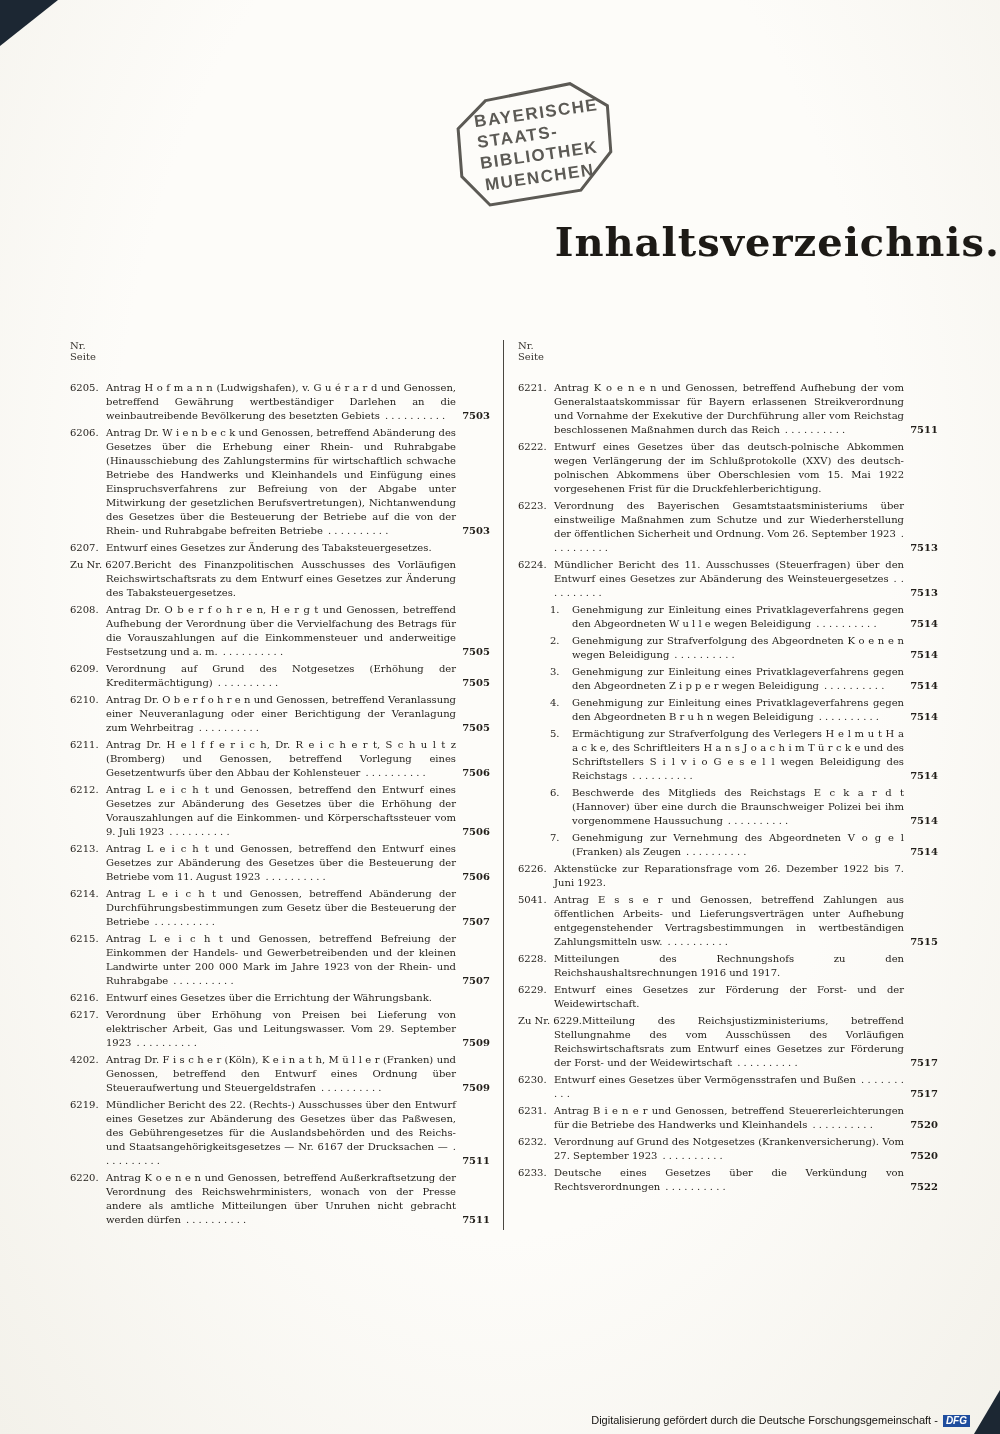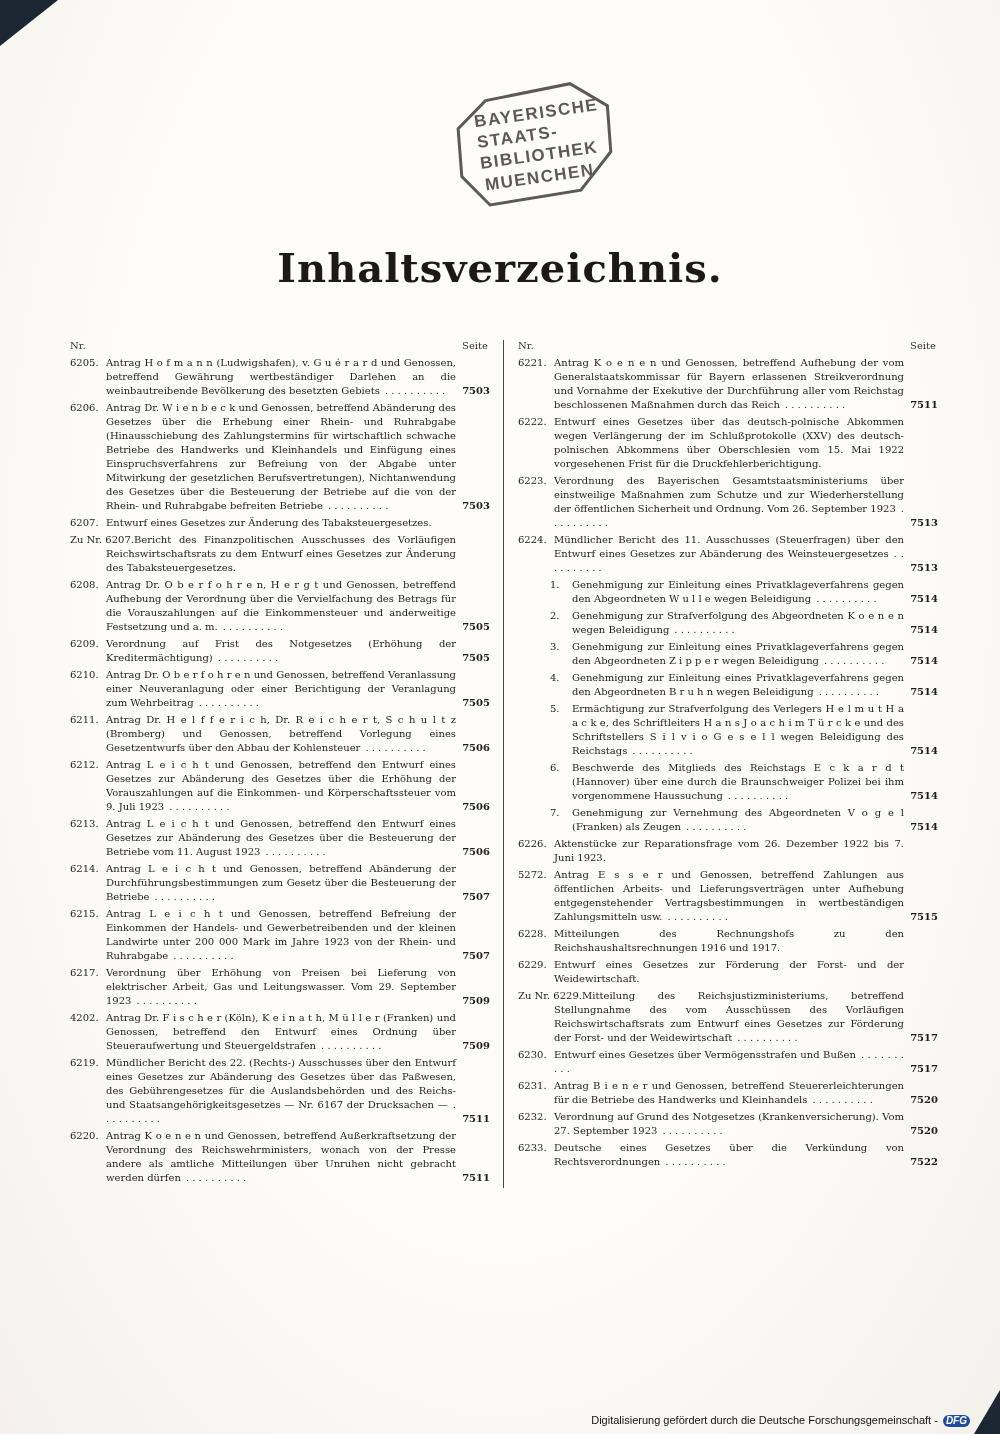--- a/index.html
+++ b/index.html
@@ -30,24 +30,24 @@
   }
   
   .stamp {
     position: absolute; top: 86px; left: 452px;
     transform: rotate(-8deg);
     opacity: 0.88;
   }
   .stamp svg { display: block; }
   
   .title {
-    position: absolute; top: 244px; left: 0;
+    position: absolute; top: 218px; left: 0;
     width: 100%;
     margin: 0;
-    text-align: center;
+    text-align: right;
     font-size: 40px;
     font-weight: bold;
     letter-spacing: 1px;
     color: #1d1a16;
   }
   
   .toc {
     position: absolute; top: 340px; left: 70px;
     display: flex;
   }
@@ -55,22 +55,23 @@
   .col-right {
     border-left: 1px solid #4a4741;
     padding-left: 14px;
     margin-left: 13px;
   }
   .col-head {
     display: flex;
     justify-content: space-between;
     font-size: 10px;
     color: #3a3631;
-    margin-bottom: 5px;
+    margin-bottom: 19px;
     padding-right: 2px;
+    flex-direction: column;
   }
   .entry {
     position: relative;
     padding-left: 36px;
     padding-right: 34px;
     text-indent: -36px;
     text-align: justify;
     font-size: 10px;
     line-height: 14px;
     margin-bottom: 3px;
@@ -105,21 +106,20 @@
   }
   .footer .dfg {
     display: inline-block;
     margin-left: 5px;
     padding: 0 3px 1px 3px;
     background: #1f4d9e;
     color: #ffffff;
     font-weight: bold;
     font-style: italic;
     font-size: 10px;
-    border-radius: 6px;
   }
 </style>
 </head>
 <body>
 
 <div class="page">
 
   <div class="corner-tl"></div>
   <div class="corner-br"></div>
 
@@ -142,27 +142,28 @@
       <div class="col-head">
         <span>Nr.</span>
         <span>Seite</span>
       </div>
       <div class="entries" id="entries-left">
           <div class="entry"><span class="nr">6205.</span><span class="txt">Antrag H o f m a n n (Ludwigshafen), v. G u é r a r d und Genossen, betreffend Gewährung wertbeständiger Darlehen an die weinbautreibende Bevölkerung des besetzten Gebiets</span><span class="dots"> . . . . . . . . . .</span><span class="pg">7503</span></div>
           <div class="entry"><span class="nr">6206.</span><span class="txt">Antrag Dr. W i e n b e c k und Genossen, betreffend Abänderung des Gesetzes über die Erhebung einer Rhein- und Ruhrabgabe (Hinausschiebung des Zahlungstermins für wirtschaftlich schwache Betriebe des Handwerks und Kleinhandels und Einfügung eines Einspruchsverfahrens zur Befreiung von der Abgabe unter Mitwirkung der gesetzlichen Berufsvertretungen), Nichtanwendung des Gesetzes über die Besteuerung der Betriebe auf die von der Rhein- und Ruhrabgabe befreiten Betriebe</span><span class="dots"> . . . . . . . . . .</span><span class="pg">7503</span></div>
           <div class="entry"><span class="nr">6207.</span><span class="txt">Entwurf eines Gesetzes zur Änderung des Tabaksteuergesetzes.</span></div>
           <div class="entry"><span class="nr">Zu Nr. 6207.</span><span class="txt">Bericht des Finanzpolitischen Ausschusses des Vorläufigen Reichswirtschaftsrats zu dem Entwurf eines Gesetzes zur Änderung des Tabaksteuergesetzes.</span></div>
           <div class="entry"><span class="nr">6208.</span><span class="txt">Antrag Dr. O b e r f o h r e n, H e r g t und Genossen, betreffend Aufhebung der Verordnung über die Vervielfachung des Betrags für die Vorauszahlungen auf die Einkommensteuer und anderweitige Festsetzung und a. m.</span><span class="dots"> . . . . . . . . . .</span><span class="pg">7505</span></div>
-          <div class="entry"><span class="nr">6209.</span><span class="txt">Verordnung auf Frist des Notgesetzes (Erhöhung der Kreditermächtigung)</span><span class="dots"> . . . . . . . . . .</span><span class="pg">7505</span></div>
+          <div class="entry"><span class="nr">6209.</span><span class="txt">Verordnung auf Grund des Notgesetzes (Erhöhung der Kreditermächtigung)</span><span class="dots"> . . . . . . . . . .</span><span class="pg">7505</span></div>
           <div class="entry"><span class="nr">6210.</span><span class="txt">Antrag Dr. O b e r f o h r e n und Genossen, betreffend Veranlassung einer Neuveranlagung oder einer Berichtigung der Veranlagung zum Wehrbeitrag</span><span class="dots"> . . . . . . . . . .</span><span class="pg">7505</span></div>
           <div class="entry"><span class="nr">6211.</span><span class="txt">Antrag Dr. H e l f f e r i c h, Dr. R e i c h e r t, S c h u l t z (Bromberg) und Genossen, betreffend Vorlegung eines Gesetzentwurfs über den Abbau der Kohlensteuer</span><span class="dots"> . . . . . . . . . .</span><span class="pg">7506</span></div>
           <div class="entry"><span class="nr">6212.</span><span class="txt">Antrag L e i c h t und Genossen, betreffend den Entwurf eines Gesetzes zur Abänderung des Gesetzes über die Erhöhung der Vorauszahlungen auf die Einkommen- und Körperschaftssteuer vom 9. Juli 1923</span><span class="dots"> . . . . . . . . . .</span><span class="pg">7506</span></div>
           <div class="entry"><span class="nr">6213.</span><span class="txt">Antrag L e i c h t und Genossen, betreffend den Entwurf eines Gesetzes zur Abänderung des Gesetzes über die Besteuerung der Betriebe vom 11. August 1923</span><span class="dots"> . . . . . . . . . .</span><span class="pg">7506</span></div>
           <div class="entry"><span class="nr">6214.</span><span class="txt">Antrag L e i c h t und Genossen, betreffend Abänderung der Durchführungsbestimmungen zum Gesetz über die Besteuerung der Betriebe</span><span class="dots"> . . . . . . . . . .</span><span class="pg">7507</span></div>
           <div class="entry"><span class="nr">6215.</span><span class="txt">Antrag L e i c h t und Genossen, betreffend Befreiung der Einkommen der Handels- und Gewerbetreibenden und der kleinen Landwirte unter 200 000 Mark im Jahre 1923 von der Rhein- und Ruhrabgabe</span><span class="dots"> . . . . . . . . . .</span><span class="pg">7507</span></div>
+          <div class="entry"><span class="nr">6216.</span><span class="txt">Entwurf eines Gesetzes über die Errichtung der Währungsbank.</span></div>
           <div class="entry"><span class="nr">6217.</span><span class="txt">Verordnung über Erhöhung von Preisen bei Lieferung von elektrischer Arbeit, Gas und Leitungswasser. Vom 29. September 1923</span><span class="dots"> . . . . . . . . . .</span><span class="pg">7509</span></div>
           <div class="entry"><span class="nr">4202.</span><span class="txt">Antrag Dr. F i s c h e r (Köln), K e i n a t h, M ü l l e r (Franken) und Genossen, betreffend den Entwurf eines Ordnung über Steueraufwertung und Steuergeldstrafen</span><span class="dots"> . . . . . . . . . .</span><span class="pg">7509</span></div>
           <div class="entry"><span class="nr">6219.</span><span class="txt">Mündlicher Bericht des 22. (Rechts-) Ausschusses über den Entwurf eines Gesetzes zur Abänderung des Gesetzes über das Paßwesen, des Gebührengesetzes für die Auslandsbehörden und des Reichs- und Staatsangehörigkeitsgesetzes — Nr. 6167 der Drucksachen —</span><span class="dots"> . . . . . . . . . .</span><span class="pg">7511</span></div>
           <div class="entry"><span class="nr">6220.</span><span class="txt">Antrag K o e n e n und Genossen, betreffend Außerkraftsetzung der Verordnung des Reichswehrministers, wonach von der Presse andere als amtliche Mitteilungen über Unruhen nicht gebracht werden dürfen</span><span class="dots"> . . . . . . . . . .</span><span class="pg">7511</span></div>
         </div>
     </div>
     <div class="col col-right">
       <div class="col-head">
         <span>Nr.</span>
         <span>Seite</span>
@@ -173,21 +174,21 @@
           <div class="entry"><span class="nr">6223.</span><span class="txt">Verordnung des Bayerischen Gesamtstaatsministeriums über einstweilige Maßnahmen zum Schutze und zur Wiederherstellung der öffentlichen Sicherheit und Ordnung. Vom 26. September 1923</span><span class="dots"> . . . . . . . . . .</span><span class="pg">7513</span></div>
           <div class="entry"><span class="nr">6224.</span><span class="txt">Mündlicher Bericht des 11. Ausschusses (Steuerfragen) über den Entwurf eines Gesetzes zur Abänderung des Weinsteuergesetzes</span><span class="dots"> . . . . . . . . . .</span><span class="pg">7513</span></div>
           <div class="entry sub"><span class="nr">1.</span><span class="txt">Genehmigung zur Einleitung eines Privatklageverfahrens gegen den Abgeordneten W u l l e wegen Beleidigung</span><span class="dots"> . . . . . . . . . .</span><span class="pg">7514</span></div>
           <div class="entry sub"><span class="nr">2.</span><span class="txt">Genehmigung zur Strafverfolgung des Abgeordneten K o e n e n wegen Beleidigung</span><span class="dots"> . . . . . . . . . .</span><span class="pg">7514</span></div>
           <div class="entry sub"><span class="nr">3.</span><span class="txt">Genehmigung zur Einleitung eines Privatklageverfahrens gegen den Abgeordneten Z i p p e r wegen Beleidigung</span><span class="dots"> . . . . . . . . . .</span><span class="pg">7514</span></div>
           <div class="entry sub"><span class="nr">4.</span><span class="txt">Genehmigung zur Einleitung eines Privatklageverfahrens gegen den Abgeordneten B r u h n wegen Beleidigung</span><span class="dots"> . . . . . . . . . .</span><span class="pg">7514</span></div>
           <div class="entry sub"><span class="nr">5.</span><span class="txt">Ermächtigung zur Strafverfolgung des Verlegers H e l m u t  H a a c k e, des Schriftleiters H a n s  J o a c h i m  T ü r c k e und des Schriftstellers S i l v i o  G e s e l l wegen Beleidigung des Reichstags</span><span class="dots"> . . . . . . . . . .</span><span class="pg">7514</span></div>
           <div class="entry sub"><span class="nr">6.</span><span class="txt">Beschwerde des Mitglieds des Reichstags E c k a r d t (Hannover) über eine durch die Braunschweiger Polizei bei ihm vorgenommene Haussuchung</span><span class="dots"> . . . . . . . . . .</span><span class="pg">7514</span></div>
           <div class="entry sub"><span class="nr">7.</span><span class="txt">Genehmigung zur Vernehmung des Abgeordneten V o g e l (Franken) als Zeugen</span><span class="dots"> . . . . . . . . . .</span><span class="pg">7514</span></div>
           <div class="entry"><span class="nr">6226.</span><span class="txt">Aktenstücke zur Reparationsfrage vom 26. Dezember 1922 bis 7. Juni 1923.</span></div>
-          <div class="entry"><span class="nr">5272.</span><span class="txt">Antrag E s s e r und Genossen, betreffend Zahlungen aus öffentlichen Arbeits- und Lieferungsverträgen unter Aufhebung entgegenstehender Vertragsbestimmungen in wertbeständigen Zahlungsmitteln usw.</span><span class="dots"> . . . . . . . . . .</span><span class="pg">7515</span></div>
+          <div class="entry"><span class="nr">5041.</span><span class="txt">Antrag E s s e r und Genossen, betreffend Zahlungen aus öffentlichen Arbeits- und Lieferungsverträgen unter Aufhebung entgegenstehender Vertragsbestimmungen in wertbeständigen Zahlungsmitteln usw.</span><span class="dots"> . . . . . . . . . .</span><span class="pg">7515</span></div>
           <div class="entry"><span class="nr">6228.</span><span class="txt">Mitteilungen des Rechnungshofs zu den Reichshaushaltsrechnungen 1916 und 1917.</span></div>
           <div class="entry"><span class="nr">6229.</span><span class="txt">Entwurf eines Gesetzes zur Förderung der Forst- und der Weidewirtschaft.</span></div>
           <div class="entry"><span class="nr">Zu Nr. 6229.</span><span class="txt">Mitteilung des Reichsjustizministeriums, betreffend Stellungnahme des vom Ausschüssen des Vorläufigen Reichswirtschaftsrats zum Entwurf eines Gesetzes zur Förderung der Forst- und der Weidewirtschaft</span><span class="dots"> . . . . . . . . . .</span><span class="pg">7517</span></div>
           <div class="entry"><span class="nr">6230.</span><span class="txt">Entwurf eines Gesetzes über Vermögensstrafen und Bußen</span><span class="dots"> . . . . . . . . . .</span><span class="pg">7517</span></div>
           <div class="entry"><span class="nr">6231.</span><span class="txt">Antrag B i e n e r und Genossen, betreffend Steuererleichterungen für die Betriebe des Handwerks und Kleinhandels</span><span class="dots"> . . . . . . . . . .</span><span class="pg">7520</span></div>
           <div class="entry"><span class="nr">6232.</span><span class="txt">Verordnung auf Grund des Notgesetzes (Krankenversicherung). Vom 27. September 1923</span><span class="dots"> . . . . . . . . . .</span><span class="pg">7520</span></div>
           <div class="entry"><span class="nr">6233.</span><span class="txt">Deutsche eines Gesetzes über die Verkündung von Rechtsverordnungen</span><span class="dots"> . . . . . . . . . .</span><span class="pg">7522</span></div>
         </div>
     </div>
   </div>

